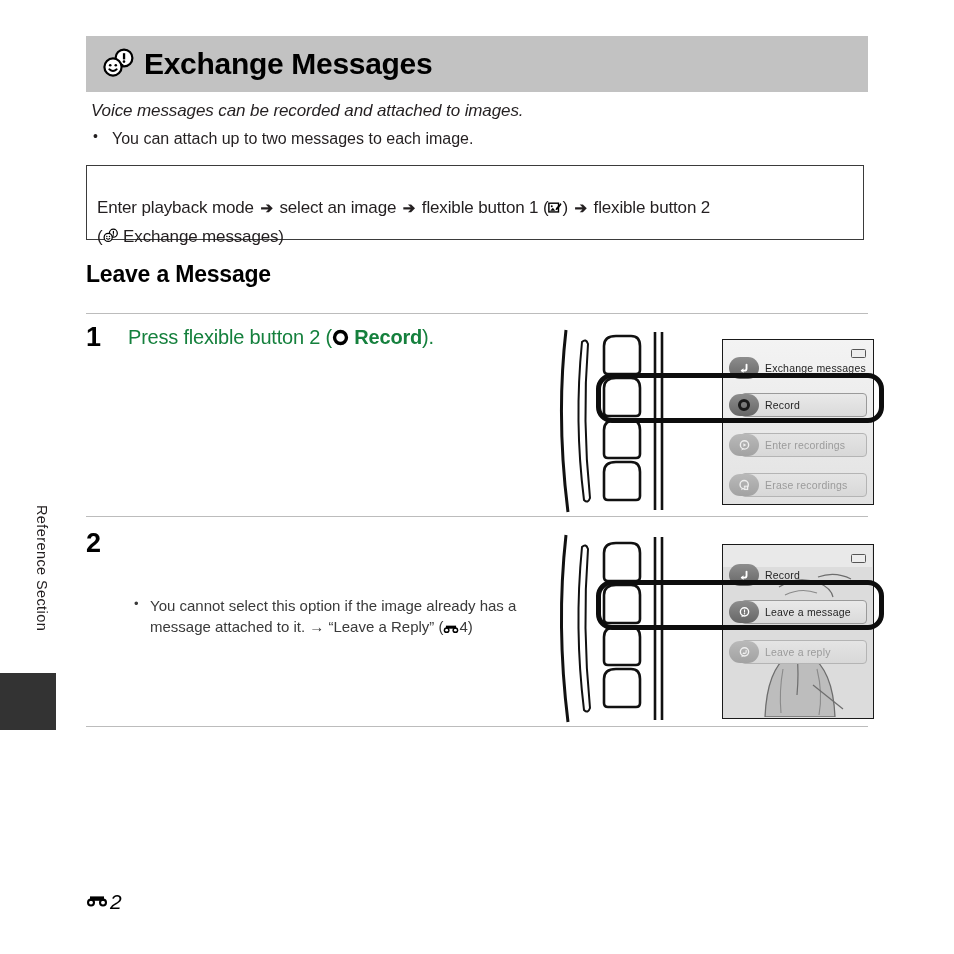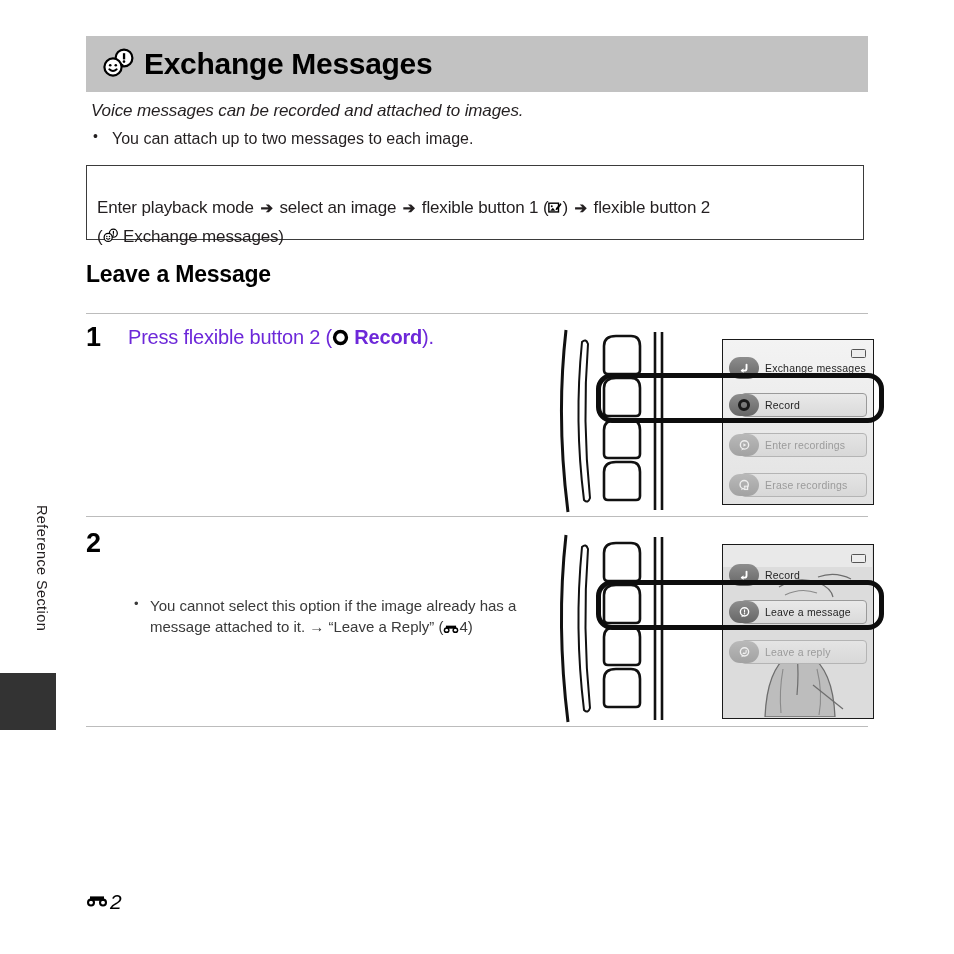--- a/index.html
+++ b/index.html
@@ -158,21 +158,21 @@
   
   .step-number {
     position: absolute;
     font-size: 27px;
     font-weight: bold;
     color: #000;
   }
   .step-body {
     position: absolute;
     font-size: 20px;
-    color: #6d28d9;
+    color: #15803d;
     letter-spacing: -0.2px;
   }
   #step-1-number { left: 0px; top: 322px; }
   #step-1-body  { left: 42px; top: 326px; width: 420px; }
   #step-2-number { left: 0px; top: 528px; }
   #step-2-body  { left: 42px; top: 532px; width: 400px; line-height: 1.3; }
 
   .step-sub-list {
     position: absolute;
     margin: 0;

